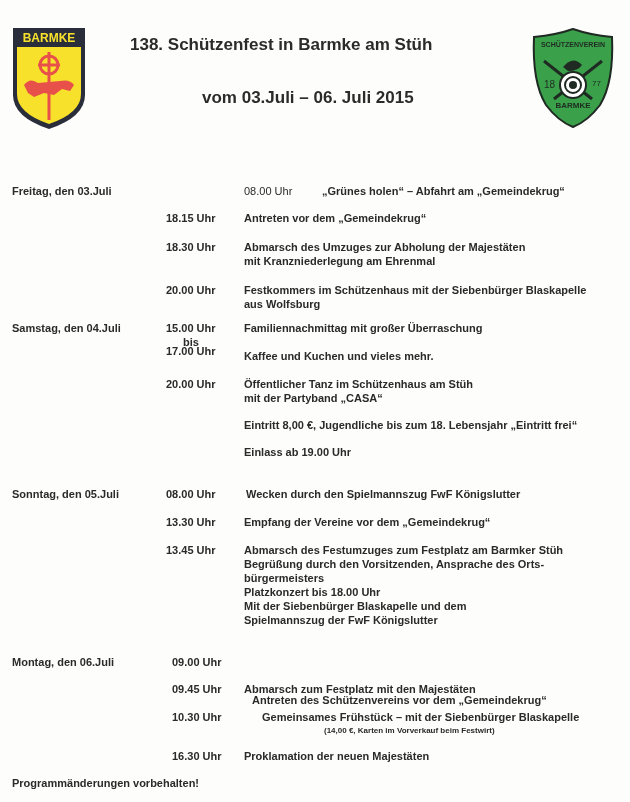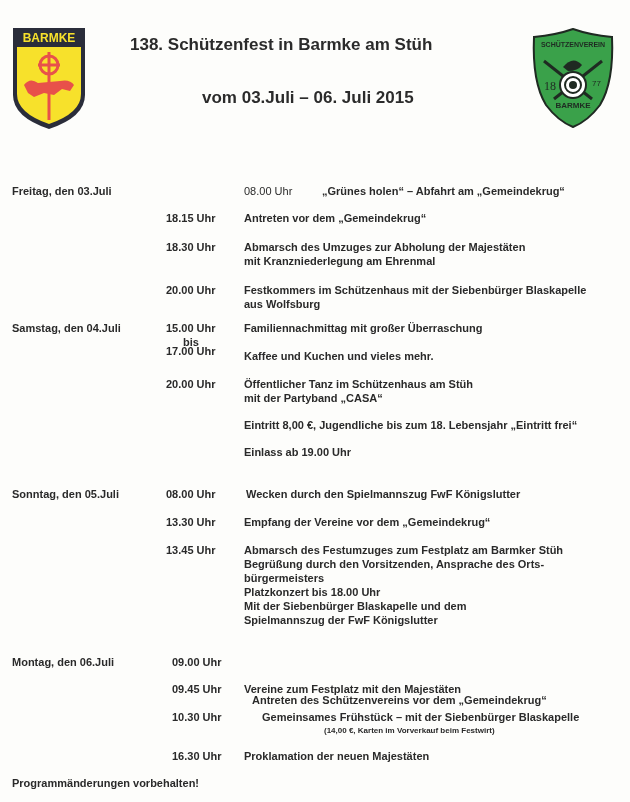--- a/index.html
+++ b/index.html
@@ -37,21 +37,21 @@
   <svg width="86" height="102" viewBox="0 0 86 102">
     <path d="M43,2 Q60,8 82,10 Q84,55 70,78 Q58,94 43,100 Q28,94 16,78 Q2,55 4,10 Q26,8 43,2 Z" fill="#3aa14a" stroke="#1f2a22" stroke-width="2"></path>
     <line x1="14" y1="34" x2="62" y2="72" stroke="#1f2a22" stroke-width="3"></line>
     <line x1="72" y1="34" x2="24" y2="72" stroke="#1f2a22" stroke-width="3"></line>
     <circle cx="43" cy="58" r="13" fill="#ffffff" stroke="#1f2a22" stroke-width="2"></circle>
     <circle cx="43" cy="58" r="8" fill="none" stroke="#1f2a22" stroke-width="2"></circle>
     <circle cx="43" cy="58" r="4" fill="#1f2a22"></circle>
     <path d="M33,40 Q43,28 52,38 Q48,44 38,44 Z" fill="#1f2a22"></path>
   </svg>
   <div class="abs" style="left:0;top:14px;width:86px;text-align:center;font-size:7px;color:#1f2a22;">SCHÜTZENVEREIN</div>
-  <div class="abs" style="left:14px;top:52px;font-size:12px;font-weight:normal;color:#1f2a22;font-family:Liberation Serif, serif;">18</div>
+  <div class="abs" style="left:14px;top:52px;font-size:10px;font-weight:normal;color:#1f2a22;">18</div>
   <div class="abs" style="left:62px;top:52px;font-size:8px;font-weight:normal;color:#1f2a22;">77</div>
   <div class="abs" style="left:0;top:74px;width:86px;text-align:center;font-size:8px;color:#1f2a22;">BARMKE</div>
 </div>
 
 <div class="abs title" style="left:130px;top:35px;">138. Schützenfest in Barmke am Stüh</div>
 <div class="abs title" style="left:202px;top:88px;">vom 03.Juli – 06. Juli 2015</div>
 
 <div class="abs day" style="left:12px;top:185px;">Freitag, den 03.Juli</div>
 <div class="abs time" style="left:244px;top:185px;font-weight:normal;">08.00 Uhr</div>
 <div class="abs desc" style="left:322px;top:185px;">„Grünes holen“ – Abfahrt am „Gemeindekrug“</div>
@@ -94,21 +94,21 @@
 <div class="abs desc" style="left:244px;top:572px;">bürgermeisters</div>
 <div class="abs desc" style="left:244px;top:586px;">Platzkonzert bis 18.00 Uhr</div>
 <div class="abs desc" style="left:244px;top:600px;">Mit der Siebenbürger Blaskapelle und dem</div>
 <div class="abs desc" style="left:244px;top:614px;">Spielmannszug der FwF Königslutter</div>
 
 <div class="abs day" style="left:12px;top:656px;">Montag, den 06.Juli</div>
 <div class="abs time" style="left:172px;top:656px;">09.00 Uhr</div>
 <div class="abs desc" style="left:252px;top:656px;margin-top:38px;">Antreten des Schützenvereins vor dem „Gemeindekrug“</div>
 
 <div class="abs time" style="left:172px;top:683px;">09.45 Uhr</div>
-<div class="abs desc" style="left:244px;top:683px;">Vereine zum Festplatz mit den Majestäten</div>
+<div class="abs desc" style="left:244px;top:683px;">Abmarsch zum Festplatz mit den Majestäten</div>
 
 <div class="abs time" style="left:172px;top:711px;">10.30 Uhr</div>
 <div class="abs desc" style="left:262px;top:711px;">Gemeinsames Frühstück – mit der Siebenbürger Blaskapelle</div>
 <div class="abs note" style="left:324px;top:726px;">(14,00 €, Karten im Vorverkauf  beim Festwirt)</div>
 
 <div class="abs time" style="left:172px;top:750px;">16.30 Uhr</div>
 <div class="abs desc" style="left:244px;top:750px;">Proklamation der neuen Majestäten</div>
 
 <div class="abs desc" style="left:12px;top:777px;">Programmänderungen vorbehalten!</div>
 

